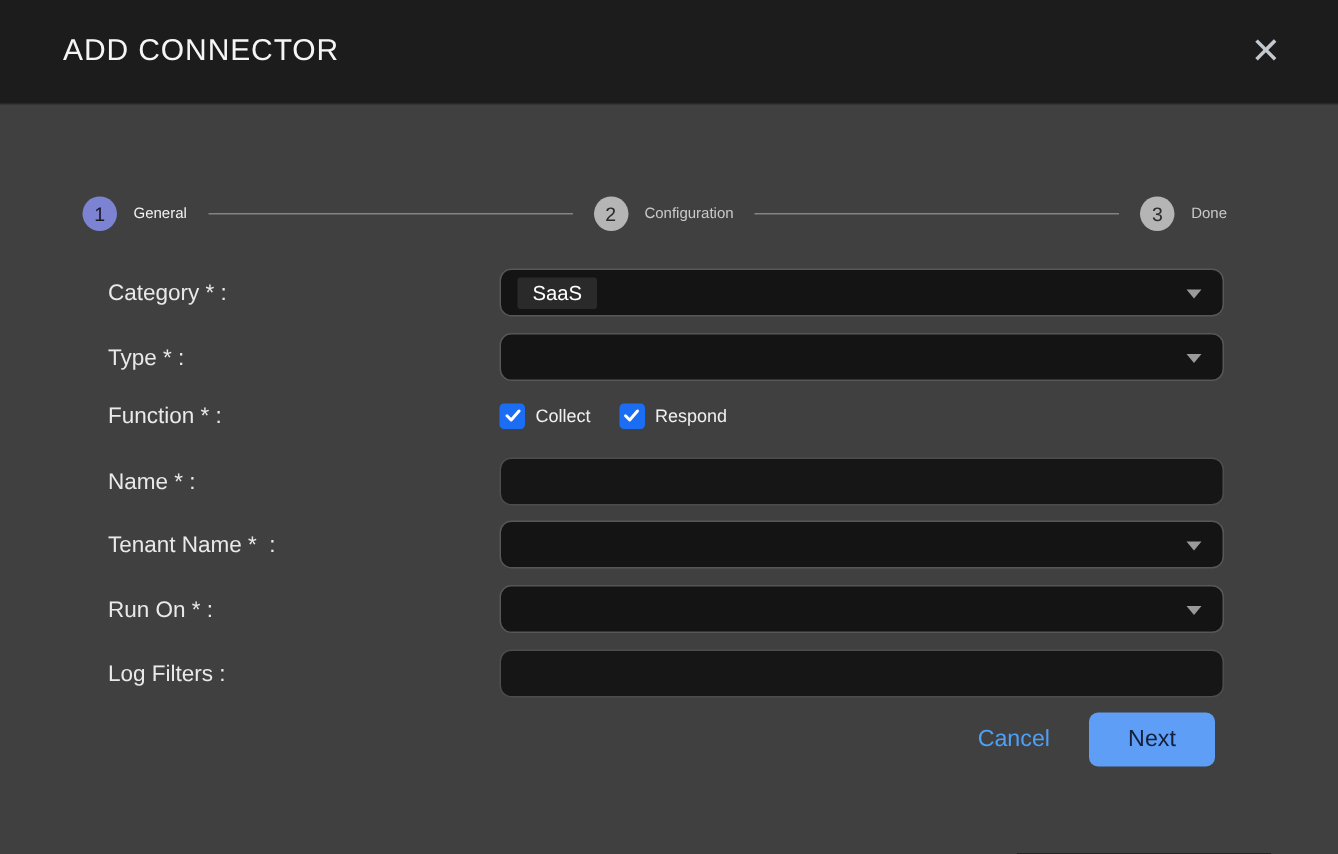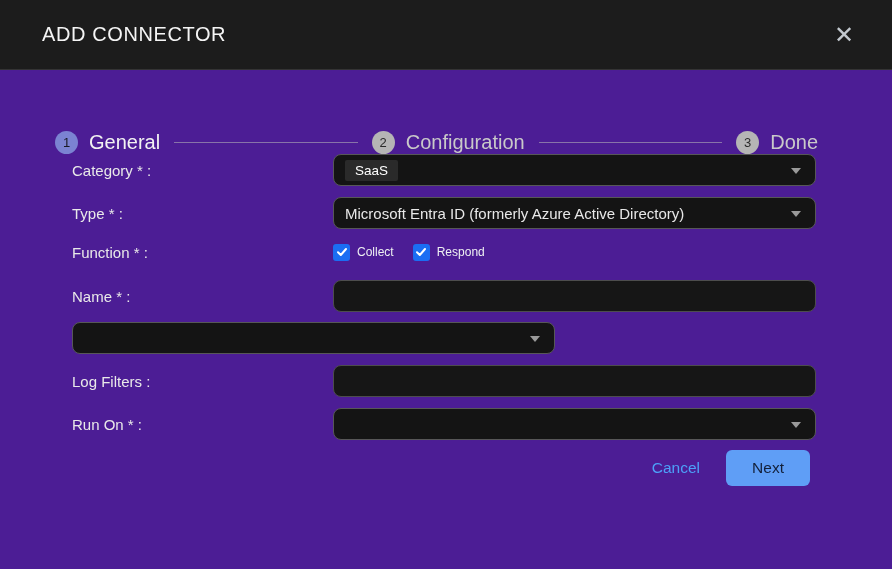--- a/index.html
+++ b/index.html
@@ -3,21 +3,21 @@
 <meta charset="utf-8">
 <style>
   * { box-sizing: border-box; margin: 0; padding: 0; }
   html, body { background: #101010; }
   body { font-family: "Liberation Sans", sans-serif; }
 
   .dialog {
     position: relative;
     width: 892px;
     height: 569px;
-    background: #4c1d95;
+    background: #404040;
     color: #e8e8e8;
     overflow: hidden;
   }
 
   
   .dialog-header {
     height: 70px;
     background: #1c1c1c;
     border-bottom: 1px solid #343434;
     display: flex;
@@ -52,21 +52,21 @@
   .step { display: flex; align-items: center; }
   .step-circle {
     width: 23px; height: 23px;
     border-radius: 50%;
     display: flex; align-items: center; justify-content: center;
     font-size: 13px;
     flex: 0 0 auto;
   }
   .step.active .step-circle { background: #7b83d2; color: #191926; }
   .step.inactive .step-circle { background: #b5b5b5; color: #2b2b2b; }
-  .step-label { margin-left: 11px; font-size: 20px; white-space: nowrap; }
+  .step-label { margin-left: 11px; font-size: 10px; white-space: nowrap; }
   .step.active .step-label { color: #f2f2f2; }
   .step.inactive .step-label { color: #c9c9c9; }
   .step-line {
     flex: 1 1 auto;
     height: 1px;
     background: #b9b9b9;
     opacity: 0.55;
     margin: 0 14px;
   }
 
@@ -162,21 +162,21 @@
     border: none;
     border-radius: 6px;
     width: 84px;
     height: 36px;
     font-size: 15.5px;
     cursor: pointer;
     font-family: "Liberation Sans", sans-serif;
   }
 
   
-  .row-category    { }
+  .row-category    { margin-top: 25px; }
   .row-type        { margin-top: 11px; }
   .row-function    { margin-top: 12px; height: 22px; }
   .row-name        { margin-top: 17px; }
   .row-tenant      { margin-top: 10px; }
   .row-runon       { margin-top: 11px; }
   .row-logfilters  { margin-top: 11px; }
 </style>
 </head>
 <body>
 
@@ -211,21 +211,20 @@
         <span class="chip">SaaS</span>
         <span class="caret"></span>
       </div>
     </div>
   </div>
 
   <div class="form-row row-type">
     <div class="form-label">Type * :</div>
     <div class="control">
       <div class="select-box">
-        <span class="select-value">Microsoft Entra ID (formerly Azure Active Directory)</span>
         <span class="caret"></span>
       </div>
     </div>
   </div>
 
   <div class="form-row row-function">
     <div class="form-label">Function * :</div>
     <div class="control checkbox-group">
       <div class="checkbox-option">
         <span class="checkbox">
@@ -247,42 +246,43 @@
   </div>
 
   <div class="form-row row-name">
     <div class="form-label">Name * :</div>
     <div class="control">
       <input class="text-input" type="text" value="" style="">
     </div>
   </div>
 
   <div class="form-row row-tenant">
+    <div class="form-label">Tenant Name *  :</div>
+    <div class="control">
+      <div class="select-box">
+        <span class="select-value"></span>
+        <span class="caret"></span>
+      </div>
+    </div>
+  </div>
+
+  <div class="form-row row-runon">
+    <div class="form-label">Run On * :</div>
     <div class="control">
       <div class="select-box">
         <span class="select-value"></span>
         <span class="caret"></span>
       </div>
     </div>
   </div>
 
   <div class="form-row row-logfilters">
     <div class="form-label">Log Filters :</div>
     <div class="control">
       <input class="text-input" type="text" value="" style="">
-    </div>
-  </div>
-
-  <div class="form-row row-runon">
-    <div class="form-label">Run On * :</div>
-    <div class="control">
-      <div class="select-box">
-        <span class="select-value"></span>
-        <span class="caret"></span>
-      </div>
     </div>
   </div>
 
   <div class="actions">
     <button class="cancel-link">Cancel</button>
     <button class="next-btn">Next</button>
   </div>
 
 </div>
 

